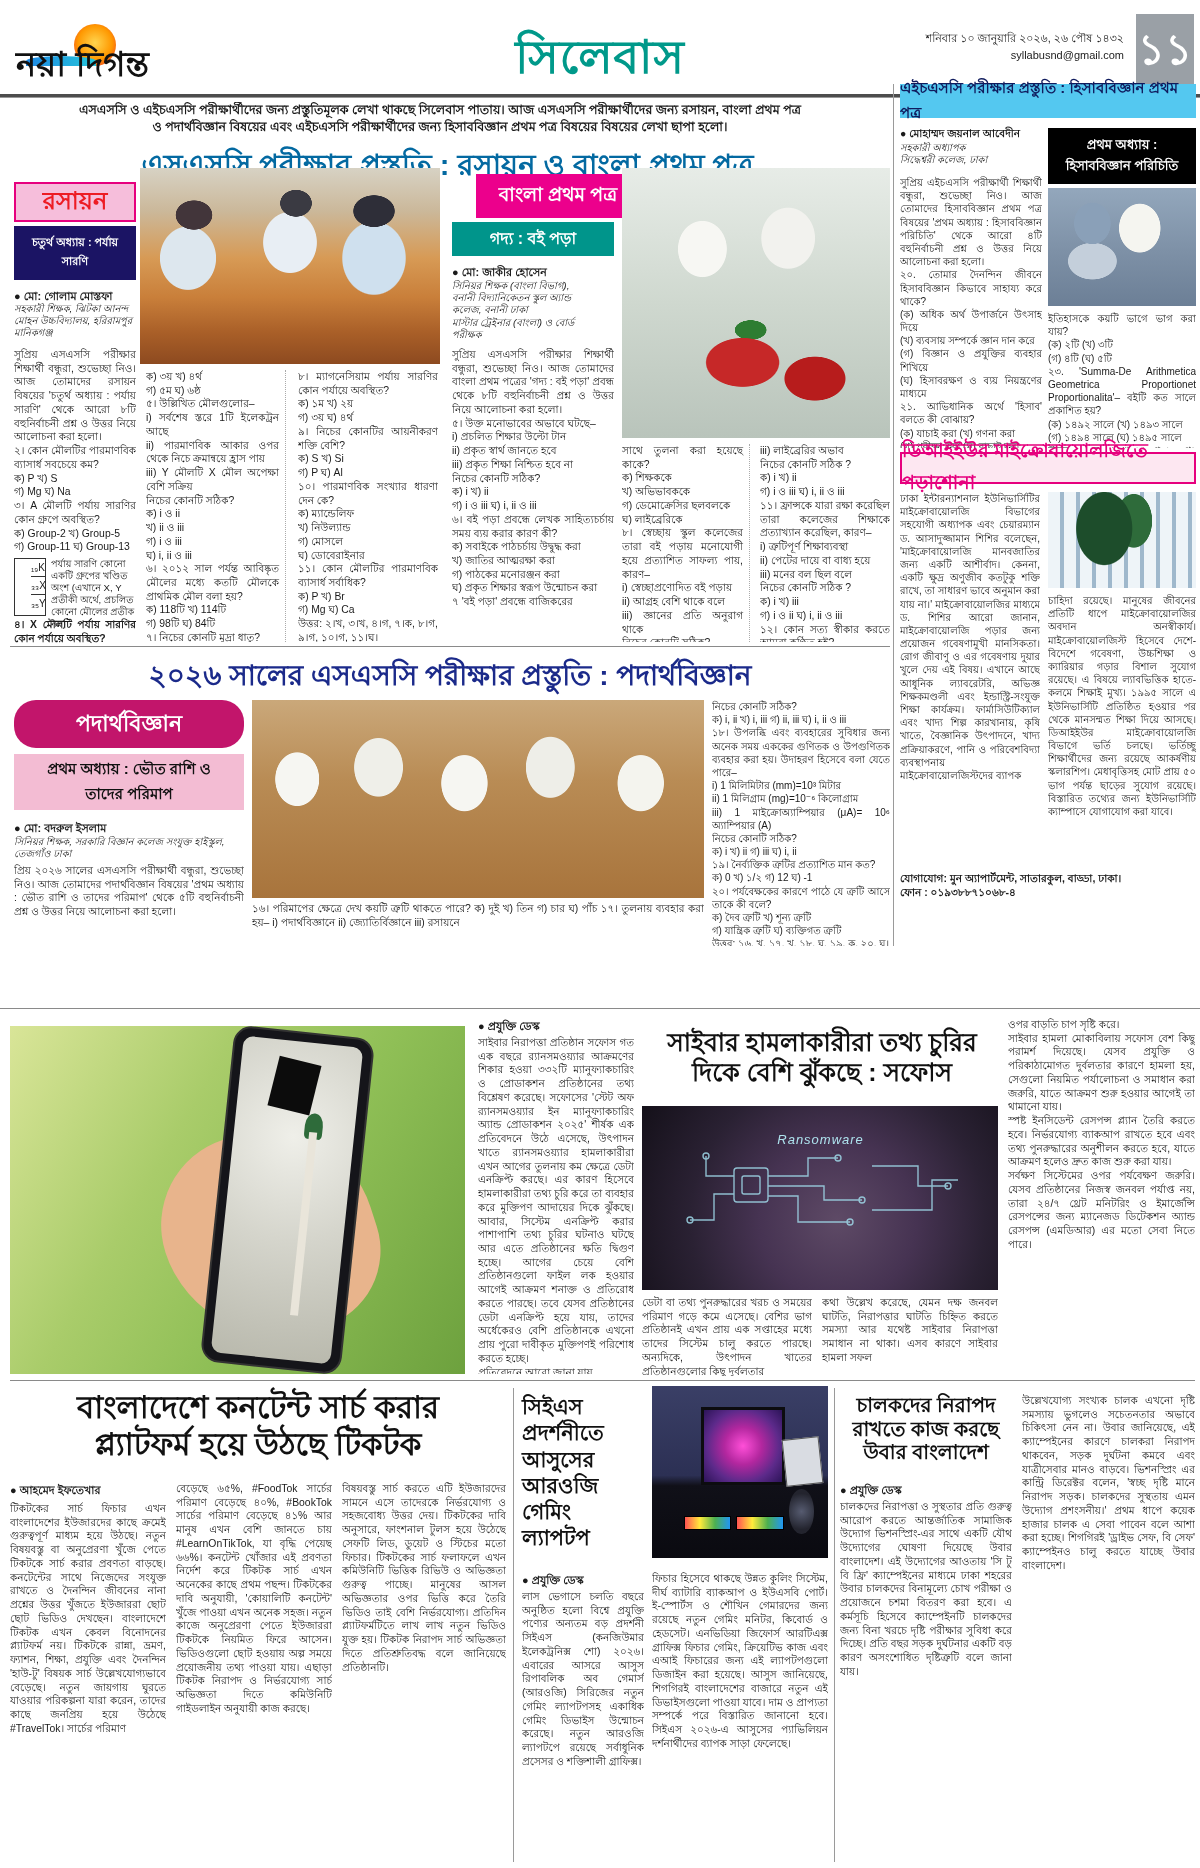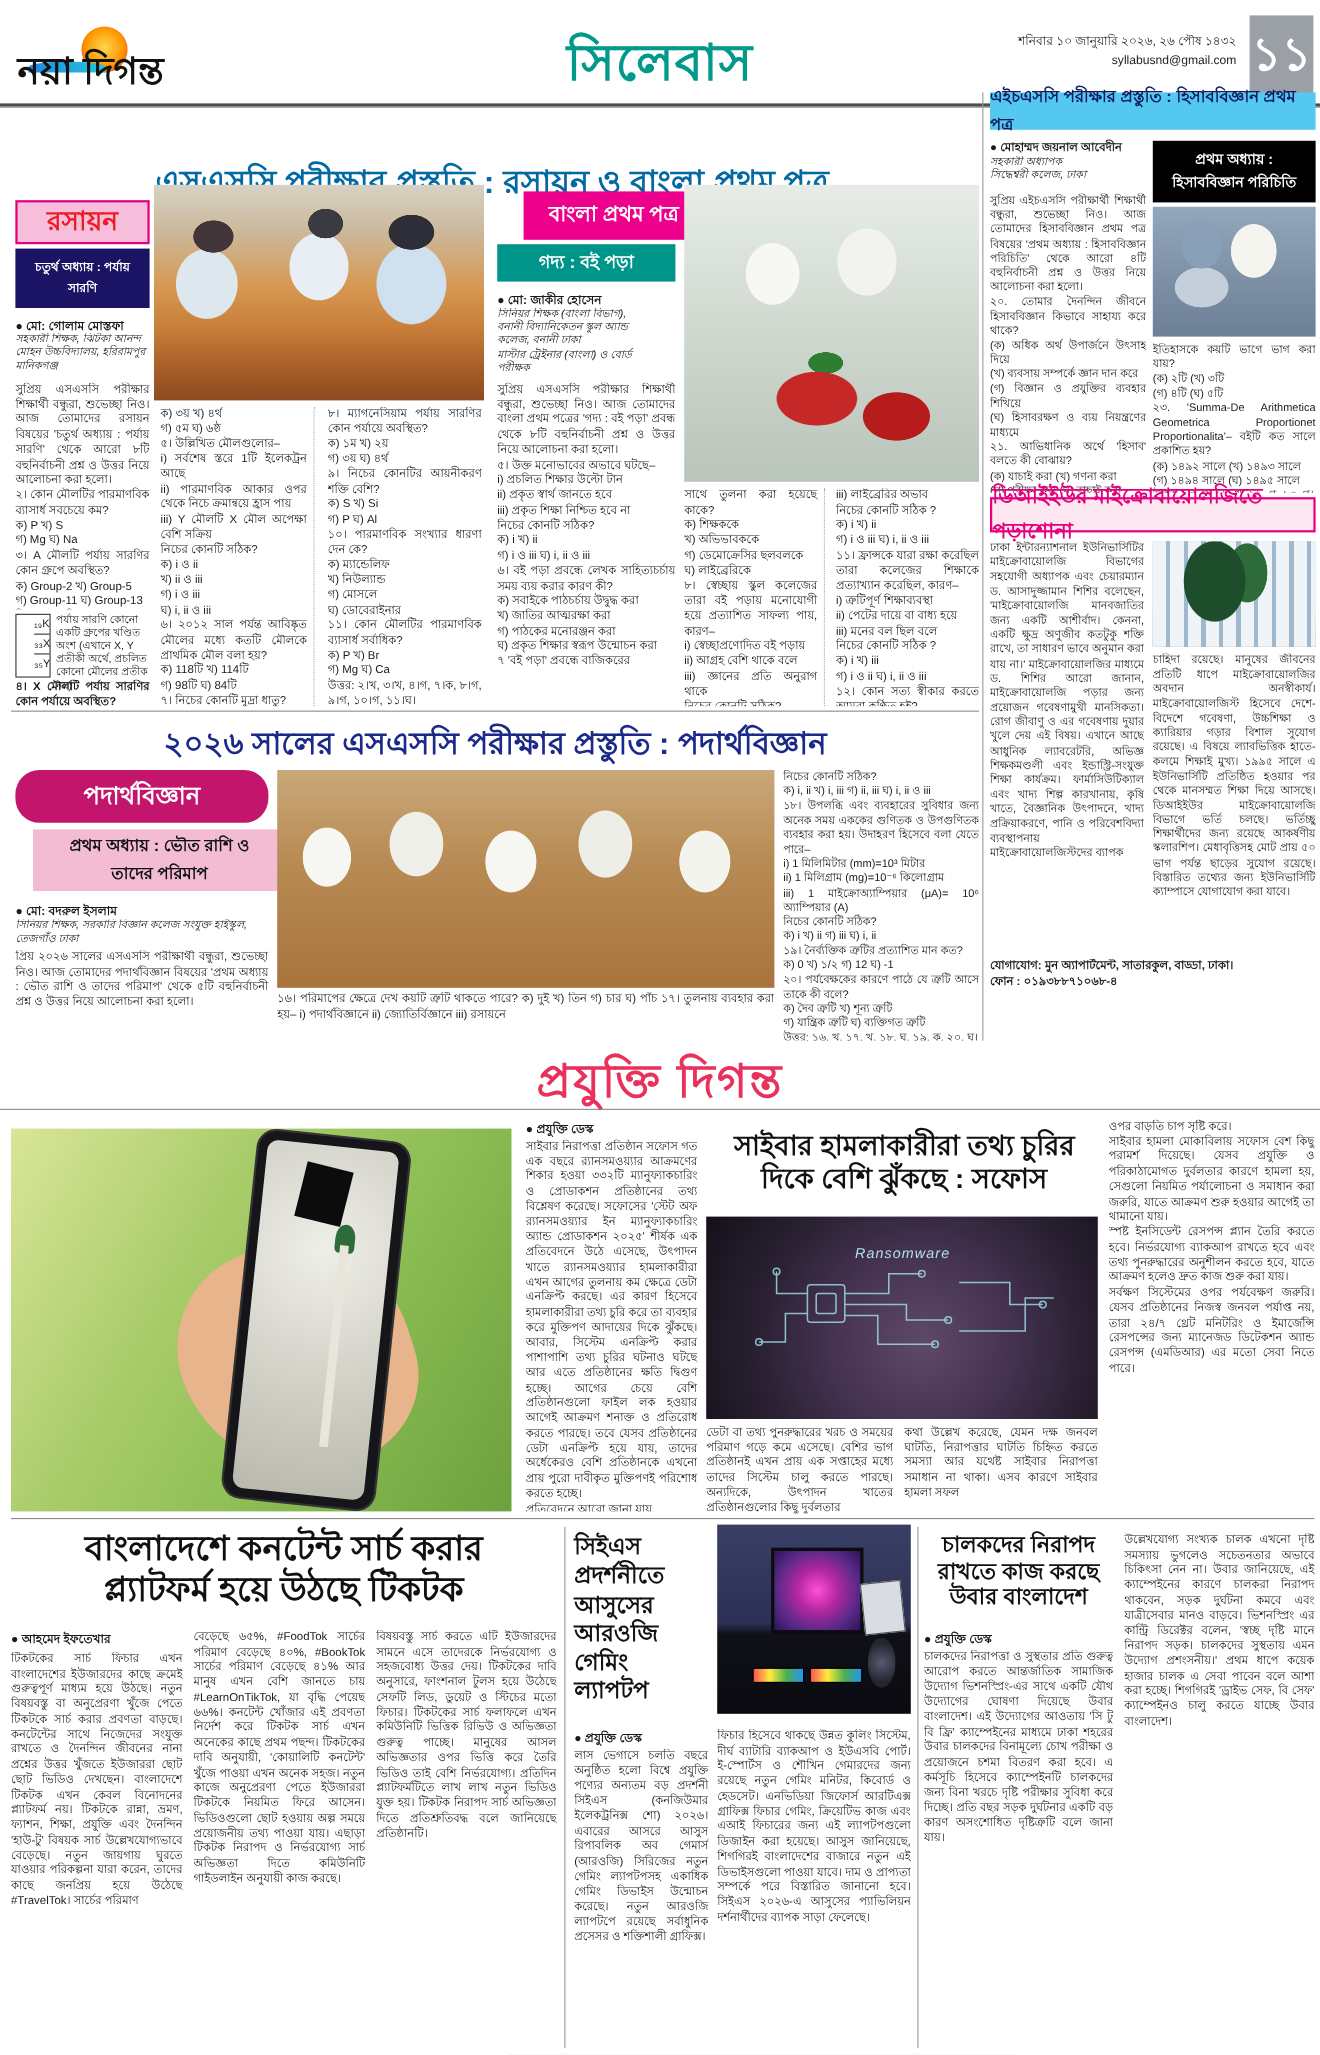--- a/index.html
+++ b/index.html
@@ -25,21 +25,21 @@
   
   .chem-title{background:#f6bedb;border:2px solid #e6007e;color:#ed1c24;font-size:24px;font-weight:bold;
               display:flex;align-items:center;justify-content:center;}
   .navybox{background:#1b1464;color:#fff;font-size:11px;font-weight:bold;display:flex;align-items:center;justify-content:center;text-align:center;white-space:pre-line;padding:2px;}
   .bang-title{background:#ec008c;color:#fff;font-size:19px;font-weight:bold;display:flex;align-items:center;justify-content:center;}
   .tealbox{background:#00958b;color:#fff;font-size:16px;font-weight:bold;display:flex;align-items:center;justify-content:center;}
   .hsc-head{background:#54c8f0;color:#101c5e;font-size:15px;font-weight:bold;display:flex;align-items:center;justify-content:center;}
   .blackbox{background:#000;color:#fff;font-size:13px;font-weight:bold;display:flex;align-items:center;justify-content:center;text-align:center;white-space:pre-line;}
   .diu-head{background:#fde7f1;border:2px solid #e6007e;color:#e6007e;font-size:19px;font-weight:bold;display:flex;align-items:center;justify-content:center;}
   .phys-title{background:#c2156b;color:#fff;font-size:22px;font-weight:bold;display:flex;align-items:center;justify-content:center;border-radius:22px;}
-  .pinkbox{background:#f3bcd3;color:#111;font-size:15px;font-weight:bold;display:flex;align-items:center;justify-content:center;text-align:center;white-space:pre-line;margin-left:16px;}
+  .pinkbox{background:#f3bcd3;color:#111;font-size:15px;font-weight:bold;display:flex;align-items:center;justify-content:center;text-align:center;white-space:pre-line;}
   .red-head{color:#0369a1;font-size:29px;font-weight:bold;text-align:center;}
   .blue-head{color:#1b2a8a;font-size:28px;font-weight:bold;text-align:center;}
   .tech-banner{color:#e8315b;font-size:42px;font-weight:bold;text-align:center;letter-spacing:2px;}
   .news-head{color:#111;font-weight:bold;text-align:center;white-space:pre-line;line-height:1.18;}
   .news-head-left{color:#111;font-weight:bold;text-align:left;white-space:pre-line;line-height:1.25;}
   
   .mini-table{display:flex;}
   .mini-cells{width:30px;border:1px solid #333;}
   .mini-cells div{border-bottom:1px solid #333;font-size:10px;text-align:center;padding:3px 0;margin-left:16px;}
   .mini-cells div:last-child{border-bottom:none;}
@@ -109,20 +109,22 @@
     </div>
     <div class="abs mast-title ctr" style="left:430px;top:22px;width:340px;">সিলেবাস</div>
     <div class="abs dateline" style="left:860px;top:30px;width:264px;">
       <div>শনিবার ১০ জানুয়ারি ২০২৬, ২৬ পৌষ ১৪৩২</div>
       <div>syllabusnd@gmail.com</div>
     </div>
     <div class="abs pagenum" style="left:1136px;top:14px;width:58px;height:76px;">১১</div>
     <div class="abs rule-double" style="left:0;top:94px;width:1200px;"></div>
   </header>
 
+  <div class="abs txt ctr" style="left:40px;top:102px;width:800px;height:40px;font-size:12.6px;font-weight:bold;text-align:center;">এসএসসি ও এইচএসসি পরীক্ষার্থীদের জন্য প্রস্তুতিমূলক লেখা থাকছে সিলেবাস পাতায়। আজ এসএসসি পরীক্ষার্থীদের জন্য রসায়ন, বাংলা প্রথম পত্র
+ও পদার্থবিজ্ঞান বিষয়ের এবং এইচএসসি পরীক্ষার্থীদের জন্য হিসাববিজ্ঞান প্রথম পত্র বিষয়ের বিষয়ের লেখা ছাপা হলো।</div>
 
   <div class="abs vrule" style="left:893px;top:84px;height:862px;"></div>
 
   <section>
     <div class="abs red-head" style="left:20px;top:142px;width:855px;">এসএসসি পরীক্ষার প্রস্তুতি : রসায়ন ও বাংলা প্রথম পত্র</div>
 
     <div class="abs chem-title" style="left:14px;top:182px;width:122px;height:40px;">রসায়ন</div>
     <div class="abs navybox" style="left:14px;top:226px;width:122px;height:54px;">চতুর্থ অধ্যায় : পর্যায়
 সারণি</div>
     <div class="abs byline" style="left:14px;top:288px;width:122px;">● মো: গোলাম মোস্তফা</div>
@@ -291,21 +293,20 @@
 নিচের কোনটি সঠিক?
 ক) i  খ) ii  গ) iii  ঘ) i, ii
 ১৯। নৈর্ব্যক্তিক ত্রুটির প্রত্যাশিত মান কত?
 ক) 0  খ) ১/২  গ) 12  ঘ) -1
 ২০। পর্যবেক্ষকের কারণে পাঠে যে ত্রুটি আসে তাকে কী বলে?
 ক) দৈব ত্রুটি  খ) শূন্য ত্রুটি
 গ) যান্ত্রিক ত্রুটি  ঘ) ব্যক্তিগত ত্রুটি
 উত্তর: ১৬. খ, ১৭. খ, ১৮. ঘ, ১৯. ক, ২০. ঘ।</div>
   </section>
 
-  <div class="abs tech-banner" style="left:0;top:950px;width:1200px;">প্রযুক্তি দিগন্ত</div>
   <div class="abs hrule" style="left:0;top:1008px;width:1200px;"></div>
 
   <section>
     <div class="ph photo-phone" style="left:10px;top:1026px;width:455px;height:348px;">
       <div class="hand"></div>
       <div class="phone-body">
         <div class="phone-screen">
           <div class="kaaba"></div>
           <div class="min-dome"></div>
           <div class="minaret"></div>

